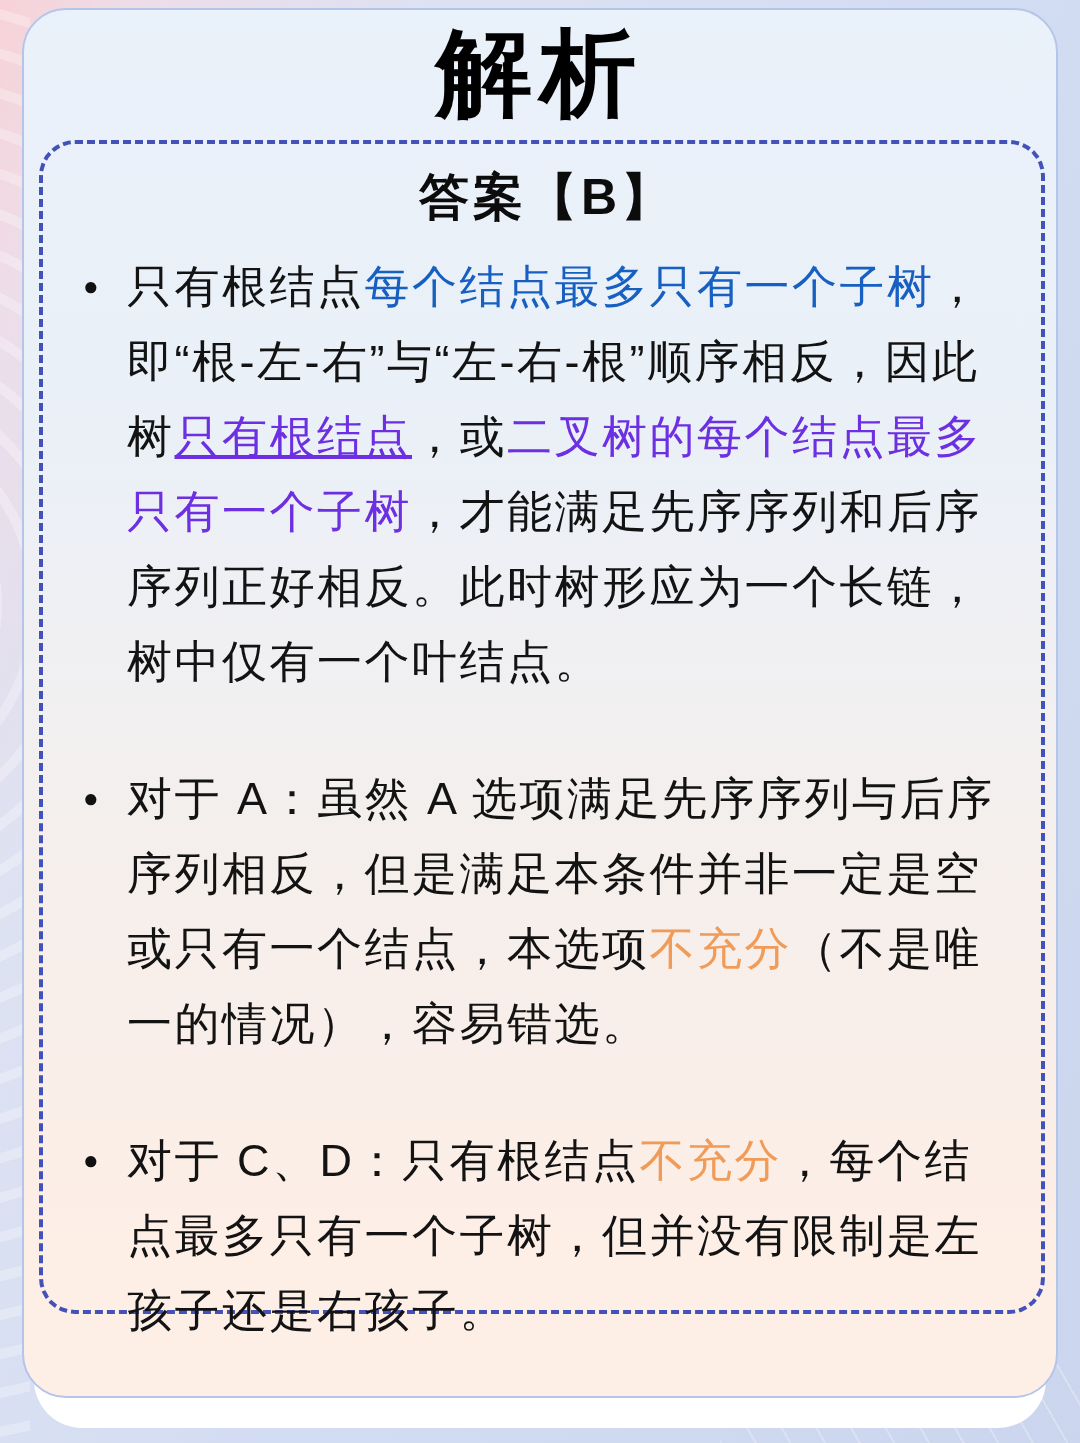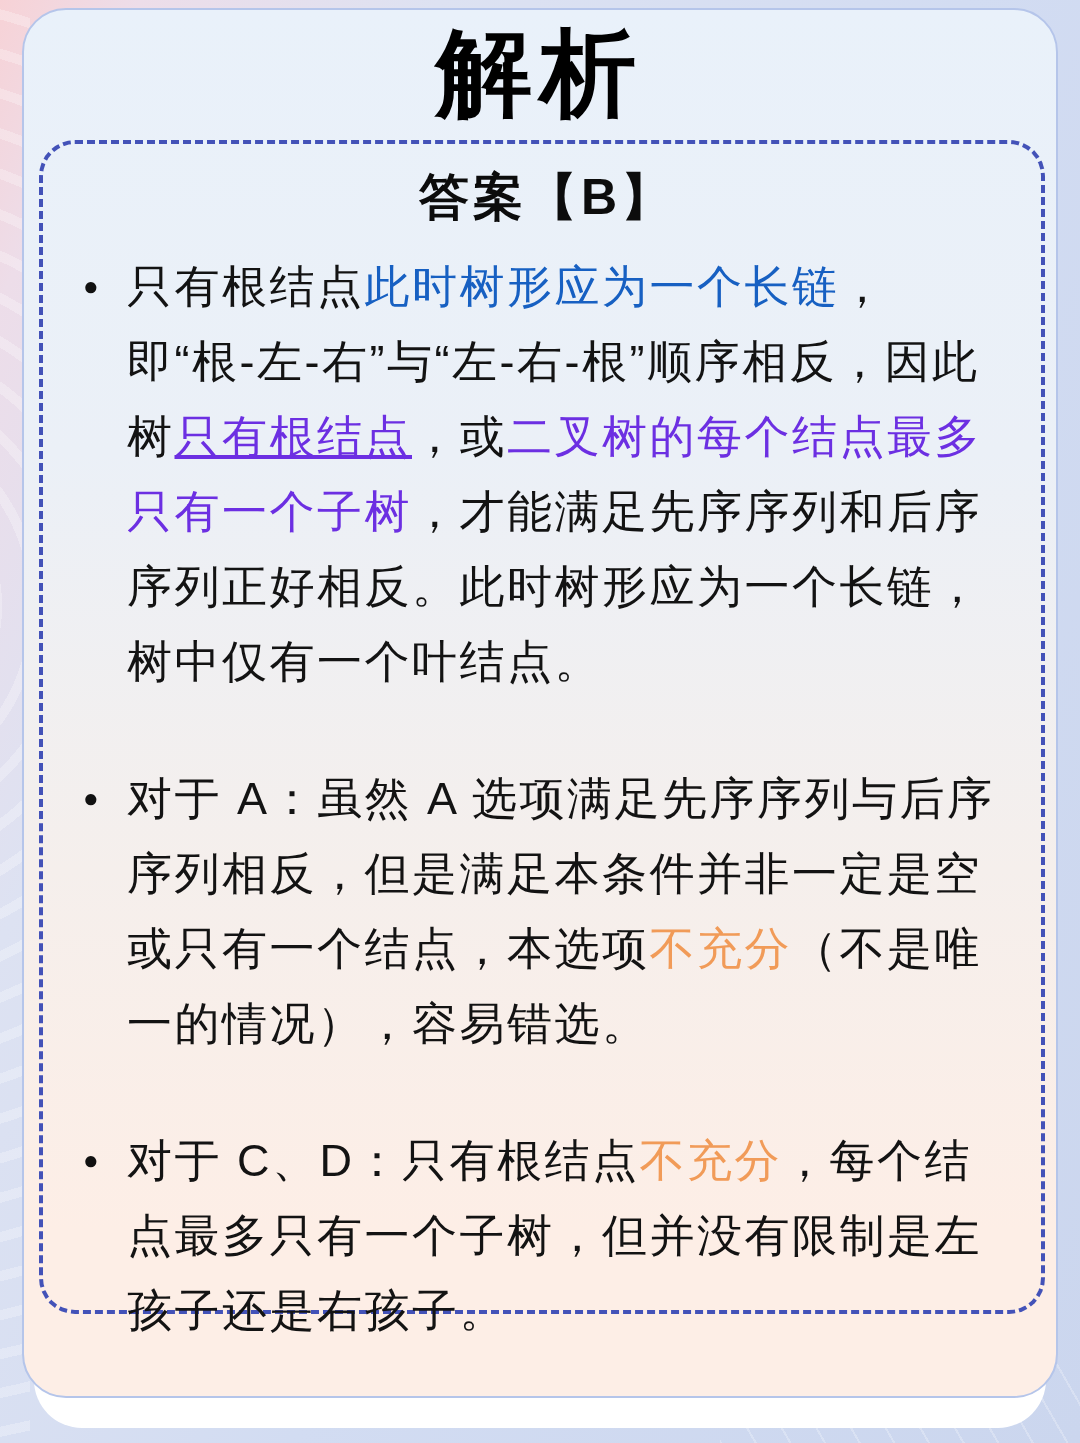--- a/index.html
+++ b/index.html
@@ -97,21 +97,21 @@
 
 <div class="card">
   <div class="title">解析</div>
 
   <div class="answer-panel" style="border-color: rgb(67, 82, 184);">
     <div class="answer-label">答案【B】</div>
 
     <ul class="bullets">
         <li class="bullet-item">
           <span class="dot">●</span>
-          <p class="bullet-text" style="color: rgb(19, 19, 19);"><span>只有根结点</span><span style="color: rgb(23, 96, 194);">此时树形应为一个长链</span><span>，即“根-左-右”与“左-右-根”顺序相反，因此树</span><span style="color: rgb(108, 47, 226); text-decoration: underline;">只有根结点</span><span>，或</span><span style="color: rgb(108, 47, 226);">二叉树的每个结点最多只有一个子树</span><span>，才能满足先序序列和后序序列正好相反。此时树形应为一个长链，树中仅有一个叶结点。</span></p>
+          <p class="bullet-text" style="color: rgb(19, 19, 19);"><span>只有根结点</span><span style="color: rgb(23, 96, 194);">每个结点最多只有一个子树</span><span>，即“根-左-右”与“左-右-根”顺序相反，因此树</span><span style="color: rgb(108, 47, 226); text-decoration: underline;">只有根结点</span><span>，或</span><span style="color: rgb(108, 47, 226);">二叉树的每个结点最多只有一个子树</span><span>，才能满足先序序列和后序序列正好相反。此时树形应为一个长链，树中仅有一个叶结点。</span></p>
         </li>
         <li class="bullet-item">
           <span class="dot">●</span>
           <p class="bullet-text" style="color: rgb(19, 19, 19);"><span>对于 A：虽然 A 选项满足先序序列与后序序列相反，但是满足本条件并非一定是空或只有一个结点，本选项</span><span style="color: rgb(241, 155, 88);">不充分</span><span>（不是唯一的情况），容易错选。</span></p>
         </li>
         <li class="bullet-item">
           <span class="dot">●</span>
           <p class="bullet-text" style="color: rgb(19, 19, 19);"><span>对于 C、D：只有根结点</span><span style="color: rgb(241, 155, 88);">不充分</span><span>，每个结点最多只有一个子树，但并没有限制是左孩子还是右孩子。</span></p>
         </li>
       </ul>

